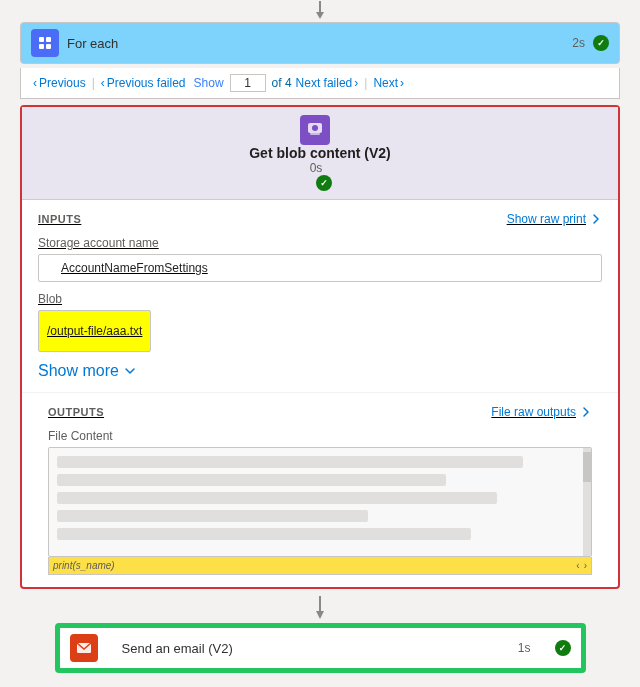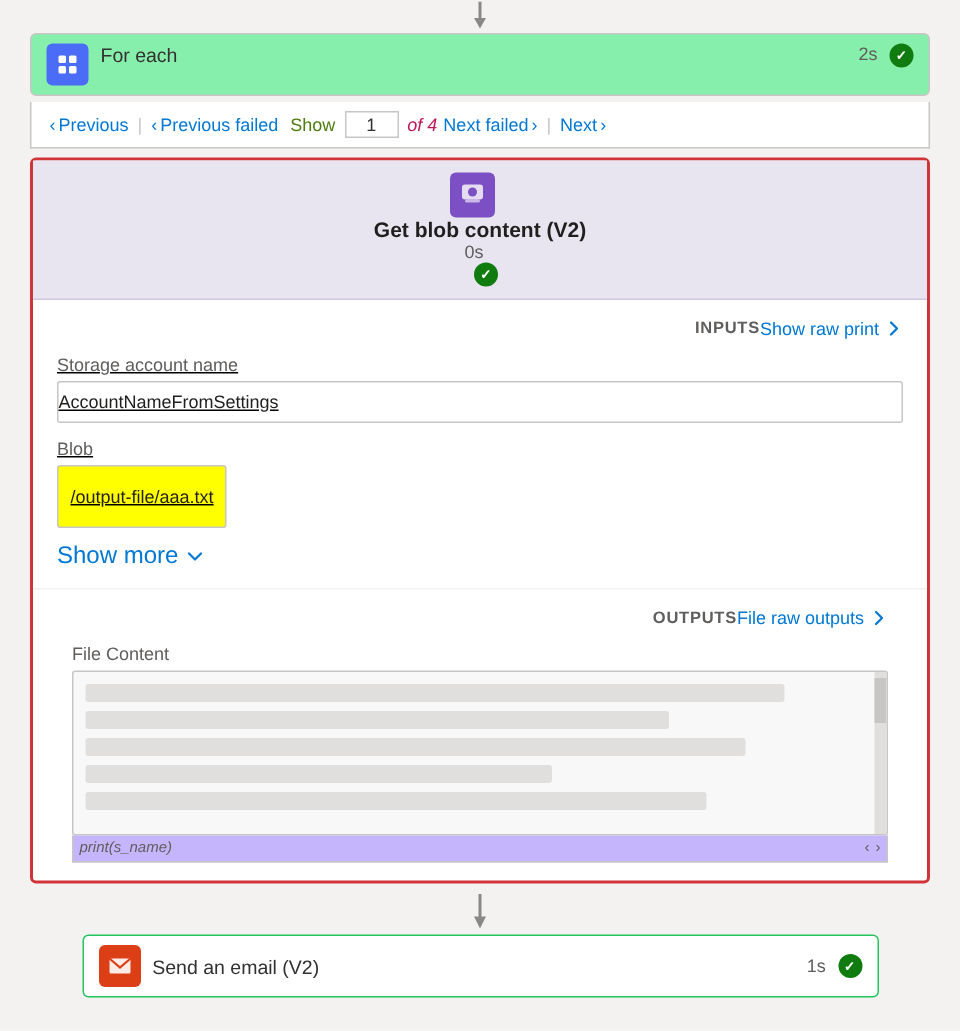--- a/index.html
+++ b/index.html
@@ -29,24 +29,25 @@
       height: 22px;
       margin-bottom: 0;
     }
     .connector-arrow-top svg {
       display: block;
     }
 
     
     .for-each-bar {
       width: 600px;
-      background: #86efac;
-      border: 1px solid #c8c6c4;
-      border-radius: 4px;
-      display: flex;
+      background: #7dd3fc;
+      border: 1px solid #c8c6c4;
+      border-radius: 4px;
+      display: flex;
+      align-items: center;
       padding: 6px 10px;
       margin-bottom: 4px;
     }
     .for-each-icon {
       width: 28px;
       height: 28px;
       background: #4a6cf7;
       border-radius: 4px;
       display: flex;
       align-items: center;
@@ -101,35 +102,34 @@
       color: #0078d4;
       display: flex;
       align-items: center;
       gap: 2px;
     }
     .nav-bar span.nav-sep {
       color: #c8c6c4;
       margin: 0 2px;
     }
     .nav-bar .show-label {
-      color: #4d7c0f;
+      color: #3b82f6;
       margin-left: 4px;
     }
     .nav-bar input.page-input {
       width: 36px;
       border: 1px solid #c8c6c4;
       padding: 1px 4px;
       font-size: 12px;
       text-align: center;
       color: #323130;
       margin: 0 2px;
     }
     .nav-bar .of-label {
-      color: #be185d;
-      font-style: italic;
+      color: #0369a1;
     }
 
     
     .main-card {
       width: 600px;
       border: 2px solid #d13438;
       border-radius: 4px;
       background: #fff;
       margin-bottom: 6px;
     }
@@ -168,22 +168,23 @@
     }
 
     
     .section {
       padding: 12px 16px;
       border-bottom: 1px solid #f3f2f1;
     }
     .section-header {
       display: flex;
       align-items: center;
-      justify-content: flex-end;
+      justify-content: space-between;
       margin-bottom: 10px;
+      text-decoration: underline;
     }
     .section-title {
       font-size: 11px;
       font-weight: 600;
       color: #605e5c;
       letter-spacing: 0.5px;
     }
     .section-link {
       display: flex;
       align-items: center;
@@ -200,21 +201,21 @@
       text-decoration: underline;
     }
     .field-label {
       font-size: 12px;
       color: #605e5c;
       margin-bottom: 4px;
     }
     .field-value {
       border: 1px solid #c8c6c4;
       border-radius: 2px;
-      padding: 6px 0;
+      padding: 6px 22px;
       font-size: 12px;
       color: #201f1e;
       background: #fff;
       width: 100%;
     }
     .field-value.highlighted {
       background: #ffff00;
       color: #201f1e;
       width: fit-content;
       padding: 13px 8px;
@@ -258,21 +259,21 @@
       height: 30px;
       background: #c8c6c4;
       position: absolute;
       top: 4px;
     }
 
     
     .h-scroll-bar {
       border: 1px solid #c8c6c4;
       border-top: none;
-      background: #c4b5fd;
+      background: #fde047;
       height: 18px;
       display: flex;
       align-items: center;
       padding: 0 4px;
       position: relative;
     }
     .h-scroll-bar .scroll-label {
       font-size: 10px;
       color: #605e5c;
       font-style: italic;
@@ -292,25 +293,26 @@
       display: flex;
       justify-content: center;
       align-items: center;
       height: 28px;
     }
 
     
     .send-email-bar {
       width: 531px;
       background: #fff;
-      border: 1px solid #22c55e;
+      border: 5px solid #22c55e;
       border-radius: 4px;
       display: flex;
       align-items: center;
       padding: 6px 10px;
+      gap: 16px;
     }
     .send-email-icon {
       width: 28px;
       height: 28px;
       background: #dc3e15;
       border-radius: 4px;
       display: flex;
       align-items: center;
       justify-content: center;
       margin-right: 8px;

